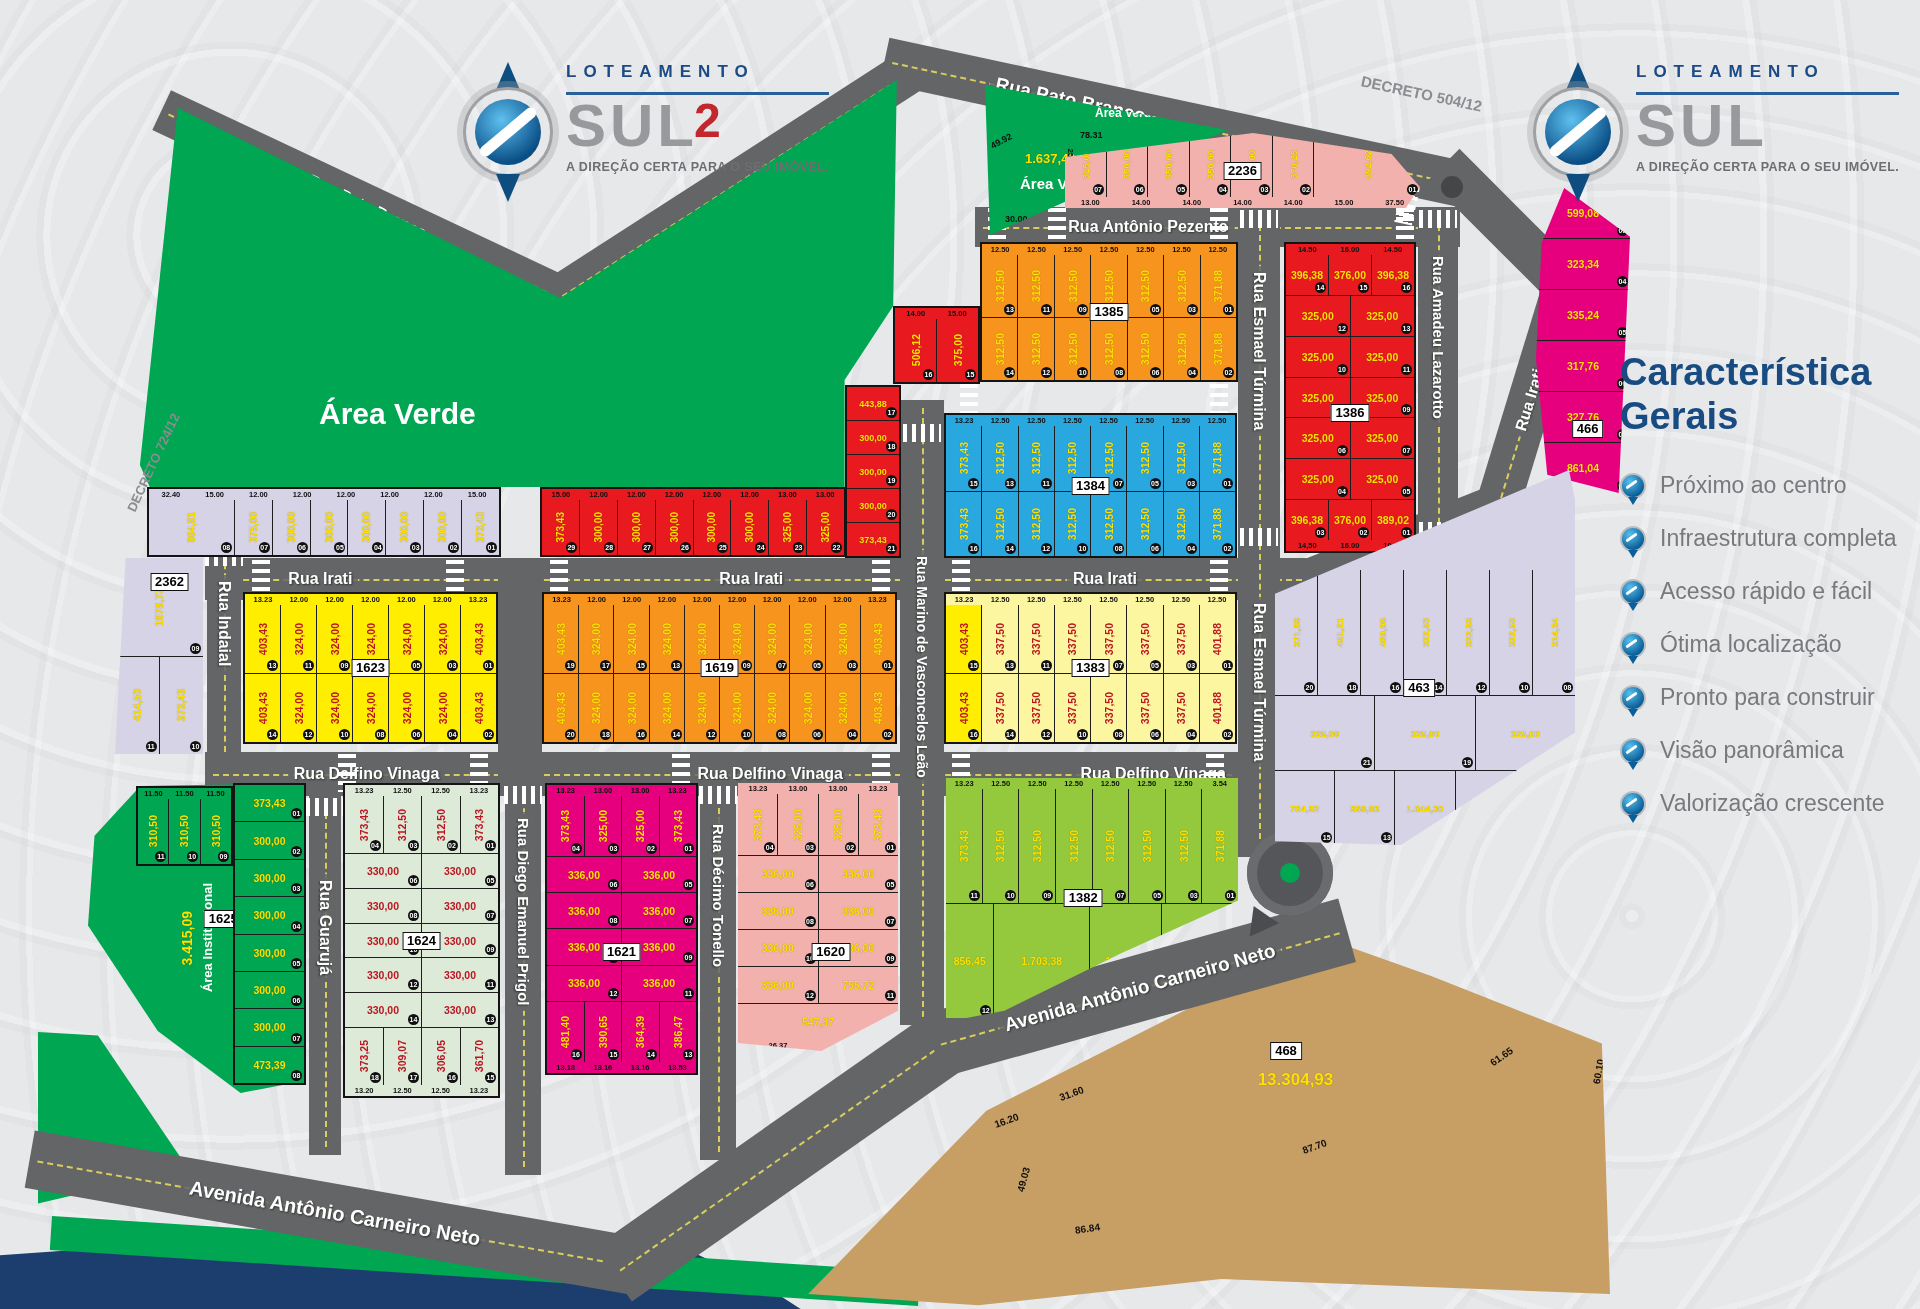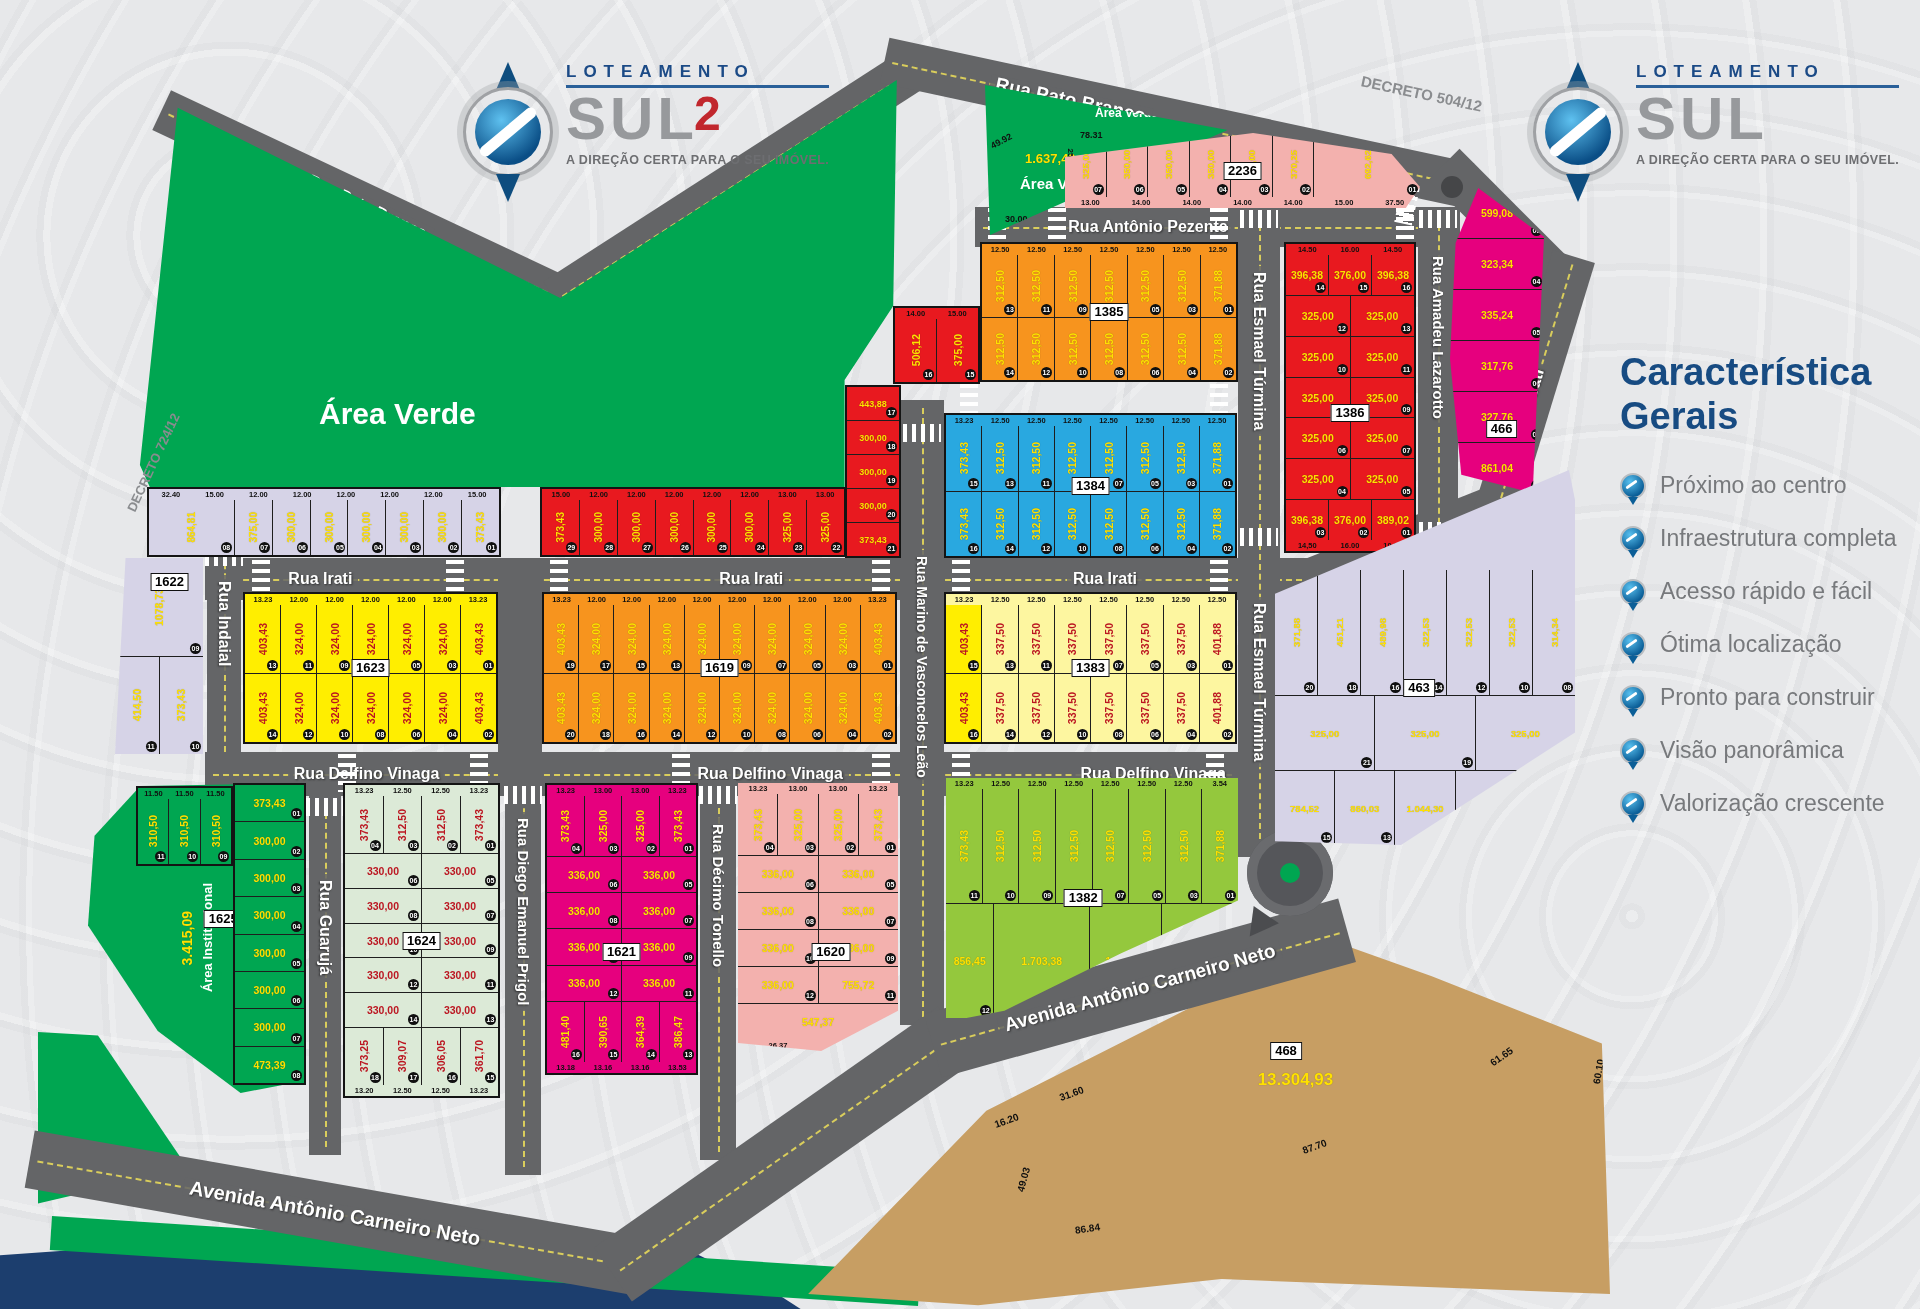--- a/index.html
+++ b/index.html
@@ -53,21 +53,21 @@
   #bgvwedge{left:38px;top:1032px;width:150px;height:175px;border:none;clip-path:polygon(0 0,40% 2%,100% 78%,0 98%);z-index:2;}
   #bgvstrip{left:50px;top:1244px;width:870px;height:34px;border:none;transform:rotate(3.7deg);z-index:2;}
   #b1387{left:1065px;top:133px;width:355px;height:75px;clip-path:polygon(0 32%,53% 0,92% 28%,100% 72%,96% 100%,0 100%);border:none;}
   #b1385{left:980px;top:242px;width:258px;height:140px;}
   #bredN{left:893px;top:306px;width:87px;height:78px;}
   #bredS{left:845px;top:385px;width:56px;height:173px;}
   #bred29{left:540px;top:487px;width:306px;height:70px;}
   #blav{left:147px;top:487px;width:354px;height:70px;}
   #b1384{left:944px;top:413px;width:293px;height:145px;}
   #b1386{left:1284px;top:242px;width:132px;height:311px;}
-  #b466{left:1450px;top:188px;width:94px;height:305px;border:none;clip-path:polygon(30% 0,100% 16%,88% 100%,12% 94%,0 56%,6% 18%);}
+  #b466{left:1536px;top:188px;width:94px;height:305px;border:none;clip-path:polygon(30% 0,100% 16%,88% 100%,12% 94%,0 56%,6% 18%);}
   #b1622{left:115px;top:558px;width:88px;height:196px;clip-path:polygon(12% 0,100% 0,100% 100%,0 100%);border:none;}
   #b1623{left:243px;top:592px;width:255px;height:152px;}
   #b1619{left:542px;top:592px;width:355px;height:152px;}
   #b1383{left:944px;top:592px;width:293px;height:152px;}
   #b463{left:1275px;top:470px;width:300px;height:375px;border:none;padding-top:100px;
     clip-path:polygon(0 33%,98% 0,100% 8%,100% 70%,42% 100%,0 99%);}
   #b1625a{left:88px;top:783px;width:218px;height:310px;border:none;
     clip-path:polygon(24% 1%,100% 0,100% 96%,70% 100%,32% 80%,0 46%,3% 17%);}
   #b1625t{left:136px;top:786px;width:97px;height:80px;}
   #b1625c{left:233px;top:783px;width:73px;height:302px;}
@@ -113,21 +113,21 @@
     border-left:12px solid transparent;border-right:12px solid transparent;border-bottom:28px solid #0e4d7f;}
   .compass .dart-s{position:absolute;left:50%;bottom:0;transform:translateX(-50%);width:0;height:0;
     border-left:12px solid transparent;border-right:12px solid transparent;border-top:28px solid #0e4d7f;}
   .compass .ring{position:absolute;left:50%;top:50%;transform:translate(-50%,-50%);width:84px;height:84px;border-radius:50%;
     border:3px solid #9fa1a4;box-shadow:0 0 0 6px rgba(160,162,165,.35);}
   .compass .ball{position:absolute;left:50%;top:50%;transform:translate(-50%,-50%);width:66px;height:66px;border-radius:50%;
     background:radial-gradient(circle at 40% 32%,#5ec1f0,#0a4e86 72%);}
   .compass .blade{position:absolute;left:50%;top:50%;width:70px;height:11px;border-radius:6px;background:#fff;
     transform:translate(-50%,-50%) rotate(-40deg);}
   .logo-txt{display:flex;flex-direction:column;}
-  .logo-top{color:#1b4a86;font-weight:bold;font-size:17px;letter-spacing:7px;border-bottom:3px solid #2a6099;padding-bottom:3px;white-space:nowrap;}
+  .logo-top{color:#1b4a86;font-weight:bold;font-size:17px;letter-spacing:7px;border-bottom:3px solid #2a6099;padding-bottom:10px;white-space:nowrap;}
   .logo-main{color:#97999c;font-weight:bold;font-size:60px;line-height:62px;letter-spacing:4px;display:flex;align-items:flex-start;}
   .logo-2{color:#c1272d;font-size:48px;font-weight:bold;line-height:52px;margin-left:-4px;}
   .logo-tag{color:#6d6e71;font-size:12.5px;font-weight:bold;letter-spacing:.4px;margin-top:3px;white-space:nowrap;}
   #panel{position:absolute;left:1620px;top:350px;width:300px;z-index:8;}
   .panel-title{color:#174b82;font-weight:bold;font-size:38px;line-height:44px;}
   .panel-items{margin-top:34px;display:flex;flex-direction:column;gap:26px;}
   .p-item{display:flex;align-items:center;gap:14px;color:#77797c;font-size:23px;}
   .pin{position:relative;width:22px;height:22px;flex:0 0 22px;border-radius:50%;
     background:radial-gradient(circle at 36% 30%,#58c0ef,#0b5e97 72%);border:2px solid #b9bdc1;}
   .pin::after{content:"";position:absolute;left:3px;top:8px;width:13px;height:3px;background:#fff;border-radius:2px;transform:rotate(-35deg);}
@@ -744,21 +744,21 @@
       <div class="lrow vert">
         <div class="lot">
           <span class="val">414,50</span>
           <span class="num">11</span>
         </div>
         <div class="lot">
           <span class="val">373,43</span>
           <span class="num">10</span>
         </div>
       </div>
-      <div class="badge">1622</div>
+      <div class="badge">2362</div>
     </div>
   <div class="blk bg-yellow vc-red" id="b1623">
       <div class="dims">
         <span>13.23</span>
         <span>12.00</span>
         <span>12.00</span>
         <span>12.00</span>
         <span>12.00</span>
         <span>12.00</span>
         <span>13.23</span>

